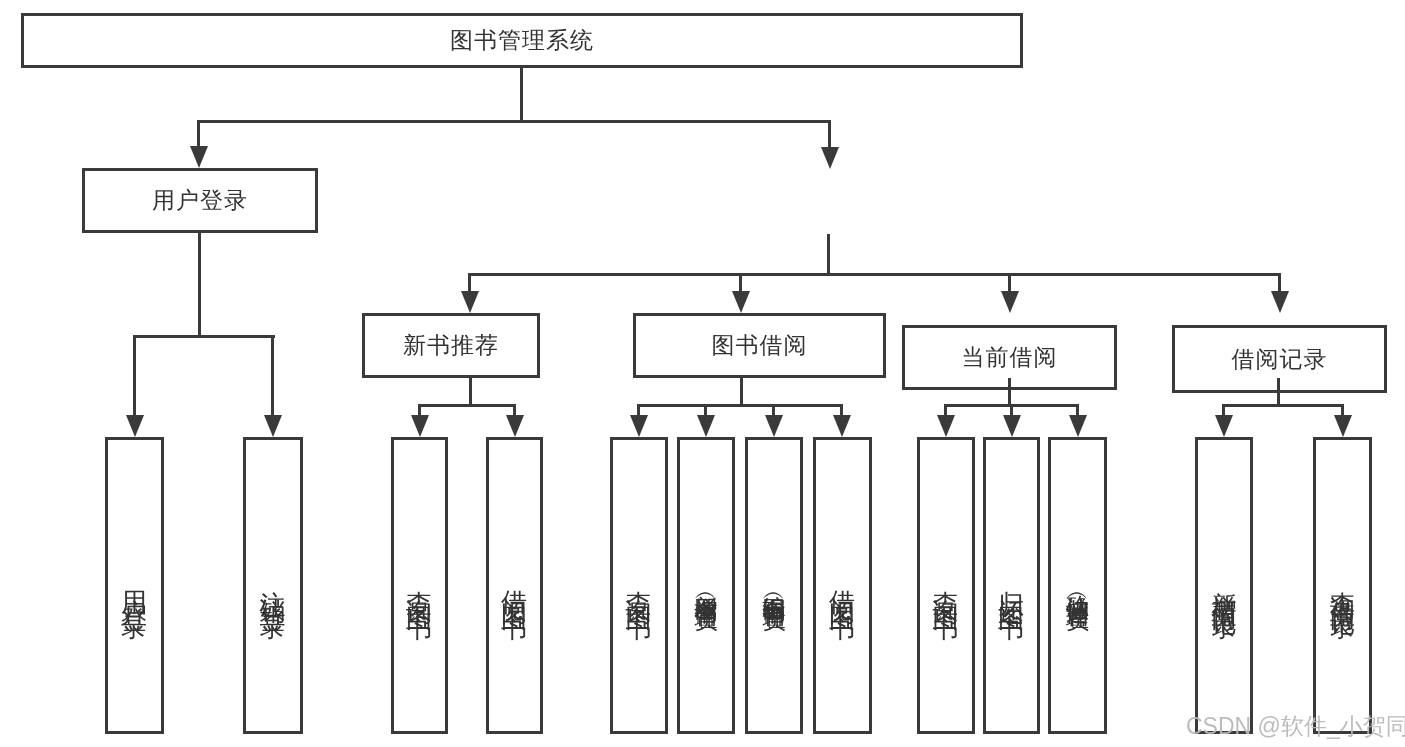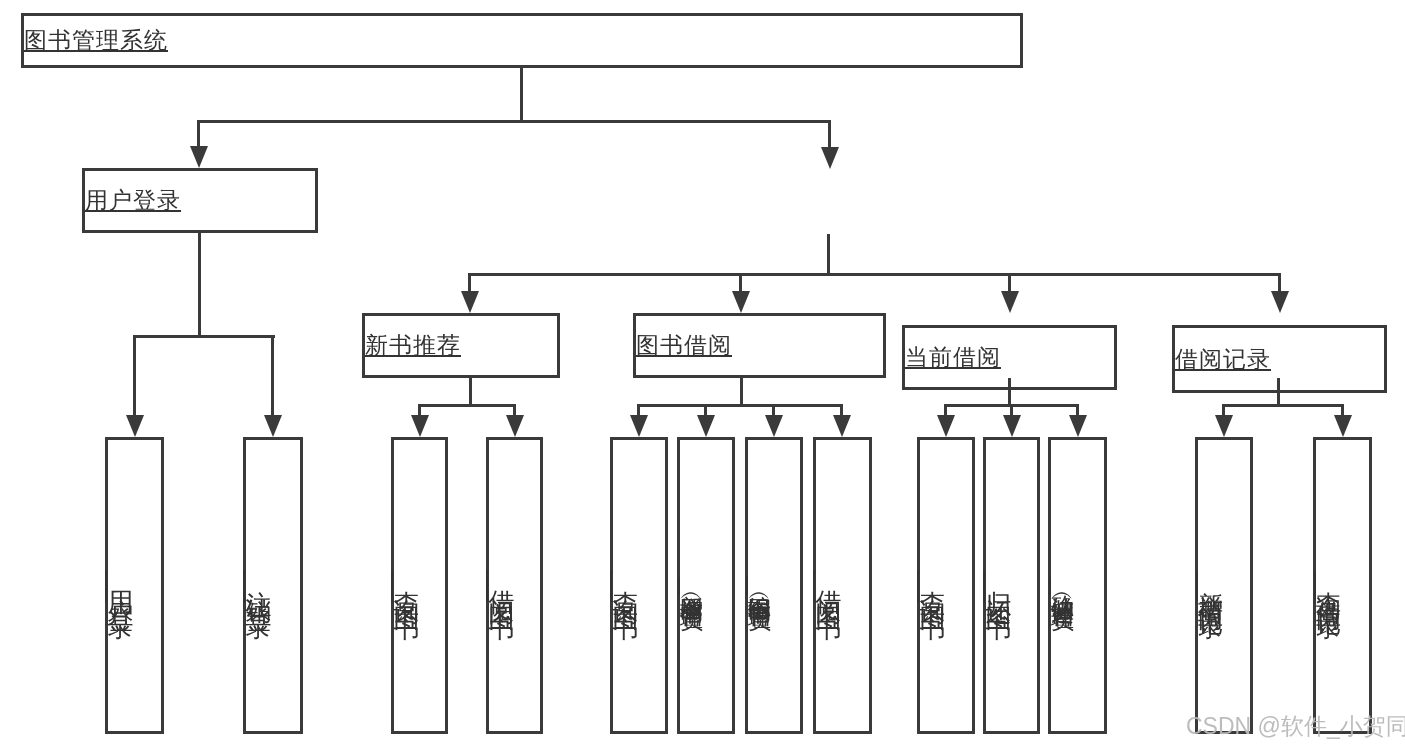--- a/index.html
+++ b/index.html
@@ -9,23 +9,22 @@
     --watermark:#b9b9b9;
   }
   html,body{margin:0;padding:0;background:#fff;}
   .stage{
     position:relative;width:1405px;height:747px;background:var(--background);
     font-family:"Liberation Sans","DejaVu Sans",sans-serif;color:var(--text);
     overflow:hidden;
   }
   .box{
     position:absolute;box-sizing:border-box;border:3px solid var(--line);
-    background:#fff;display:flex;align-items:center;
+    background:#fff;display:flex;align-items:center;justify-content:center;
     color:var(--text);
-    text-decoration:underline;
   }
   .hbox{font-size:23px;letter-spacing:1px;}
   .vbox span{
     writing-mode:vertical-rl;text-orientation:mixed;
     font-size:26px;letter-spacing:8px;line-height:1;
   }
   .vbox.med span{font-size:25px;letter-spacing:5px;}
   .vbox.long span{font-size:23px;letter-spacing:2px;}
   .line{position:absolute;background:var(--line);}
   .arrow{
@@ -46,21 +45,21 @@
 
   <div class="box hbox" style="left:21px;top:13px;width:1002px;height:55px">
     <span>图书管理系统</span>
   </div>
 
   <div class="box hbox" style="left:82px;top:168px;width:236px;height:65px">
     <span>用户登录</span>
   </div>
 
 
-  <div class="box hbox" style="left:362px;top:313px;width:198px;height:65px">
+  <div class="box hbox" style="left:362px;top:313px;width:178px;height:65px">
     <span>新书推荐</span>
   </div>
 
   <div class="box hbox" style="left:633px;top:313px;width:253px;height:65px">
     <span>图书借阅</span>
   </div>
 
   <div class="box hbox" style="left:902px;top:325px;width:215px;height:65px">
     <span>当前借阅</span>
   </div>

